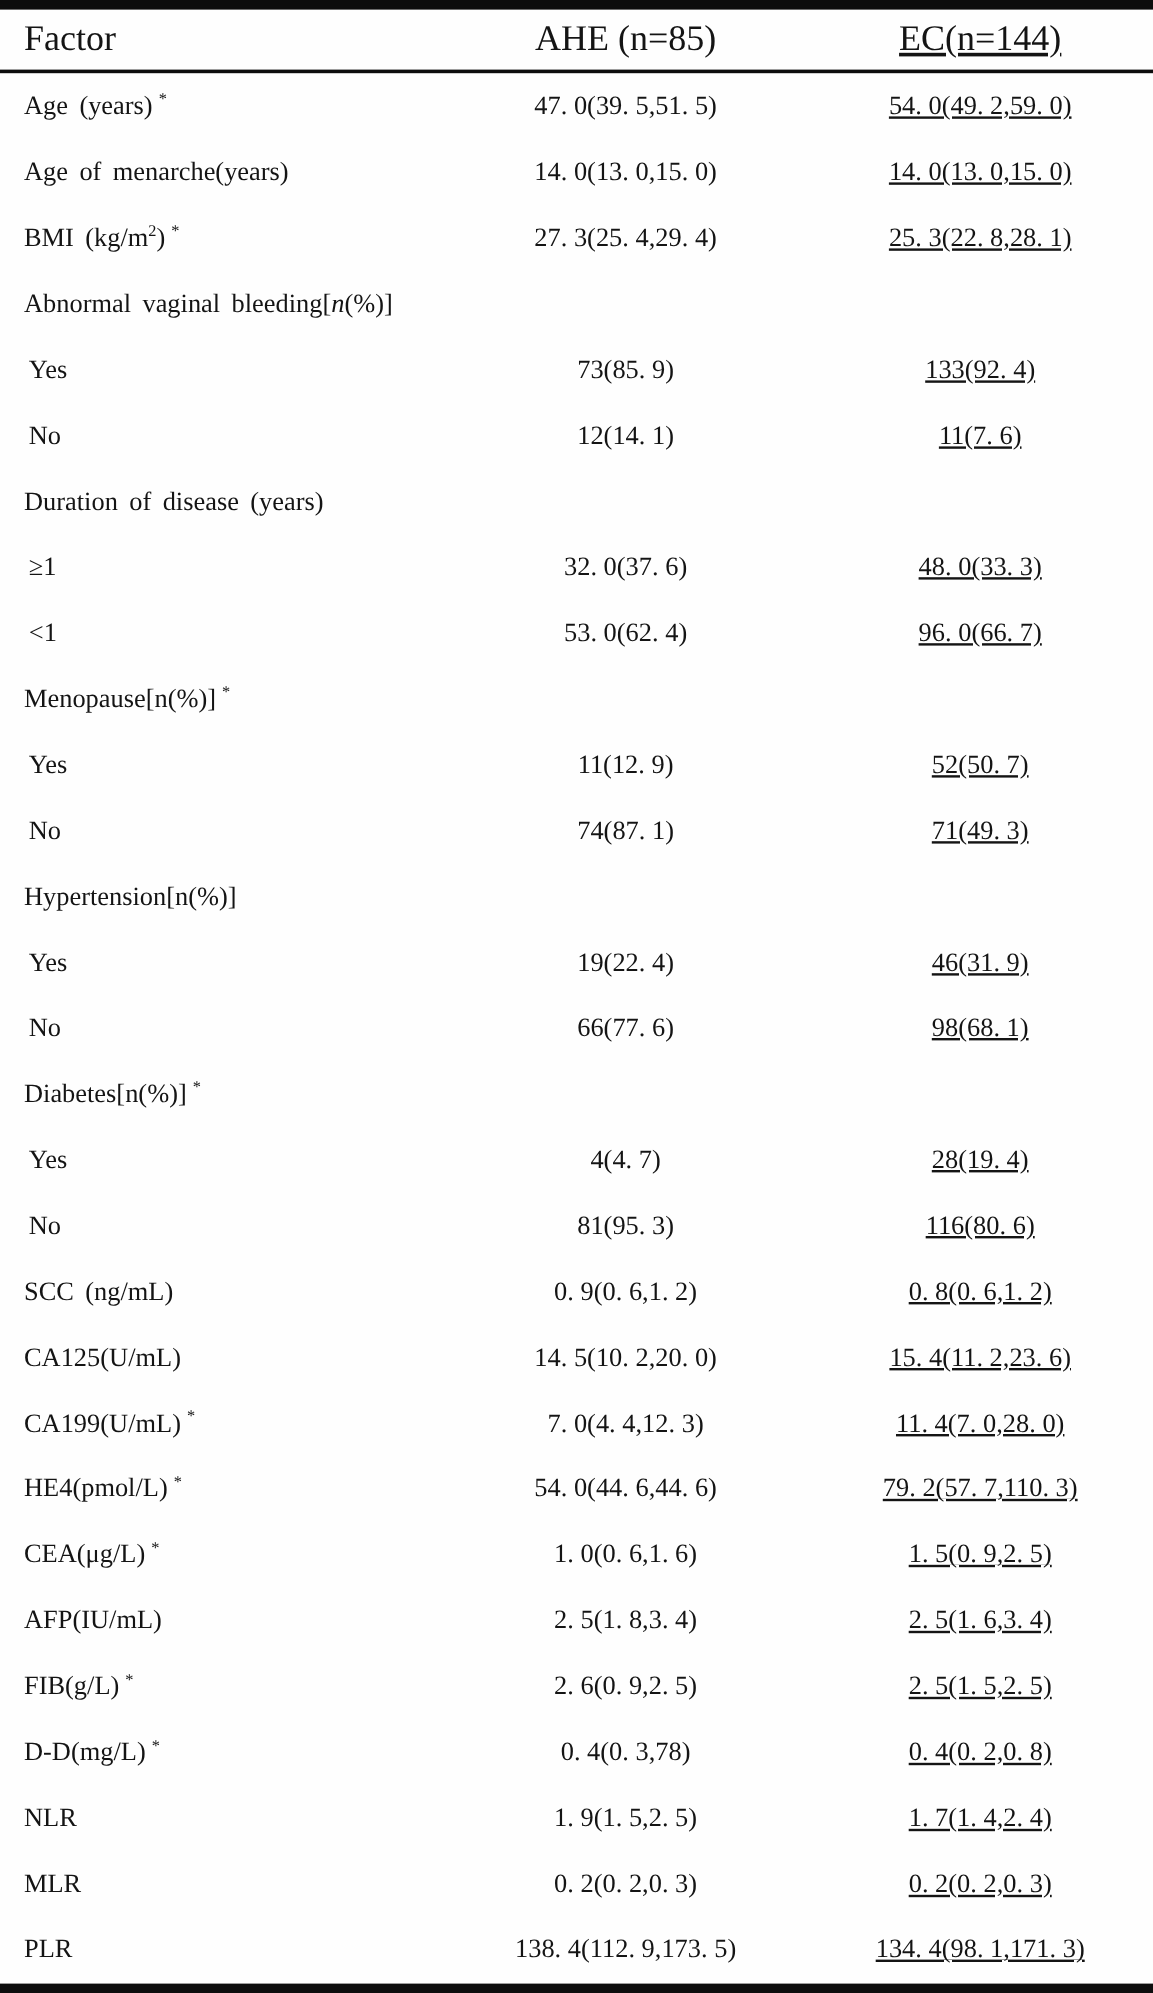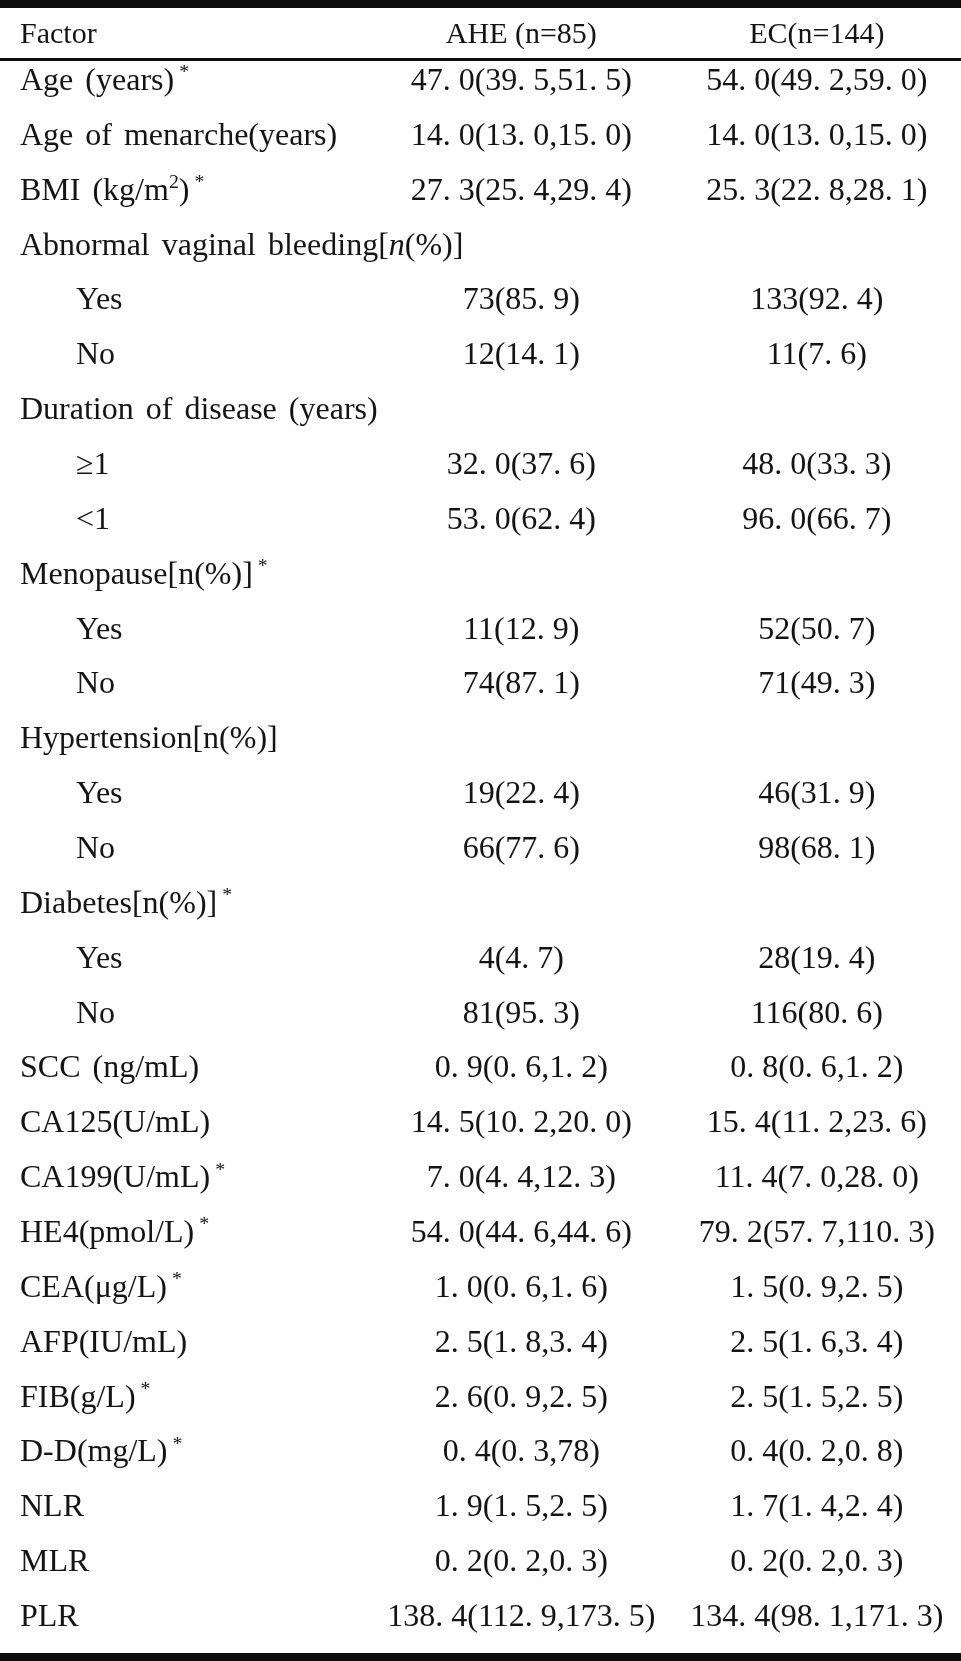--- a/index.html
+++ b/index.html
@@ -30,45 +30,47 @@
     border-bottom: 3px solid #0d0d0d;
     font-size: 30px;
   }
   .tbody {
     flex: 1;
     display: flex;
     flex-direction: column;
   }
   .trow {
     display: flex;
+    align-items: center;
     height: 54.86px;
-    font-size: 32px;
+    font-size: 22px;
   }
   .cell {
     box-sizing: border-box;
   }
   .c-factor {
     width: 38.5%;
     padding-left: 20px;
     text-align: left;
     word-spacing: 4px;
     white-space: nowrap;
   }
   .c-factor.indent {
-    padding-left: 76px;
+    padding-left: 24px;
   }
   .c-ahe {
     width: 31.5%;
     text-align: center;
     white-space: nowrap;
   }
   .c-ec {
     width: 30%;
     text-align: center;
     white-space: nowrap;
+    text-decoration: underline;
   }
   sup.star, sup.sup2 {
     font-size: 62%;
     line-height: 0;
   }
   sup.star {
     margin-left: 5px;
   }
   .it {
     font-style: italic;

